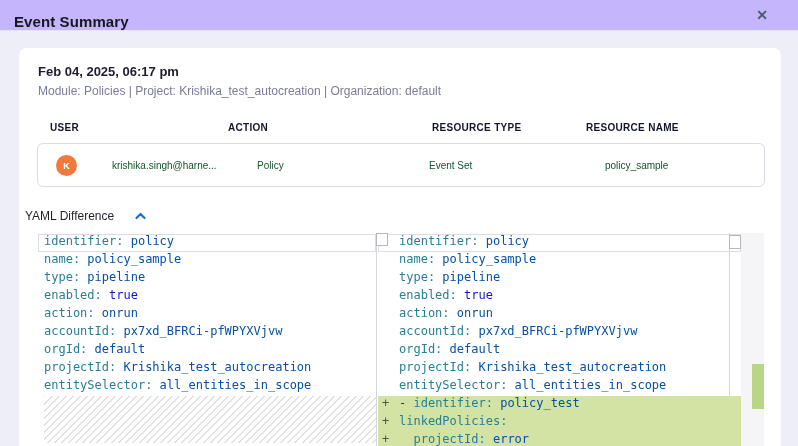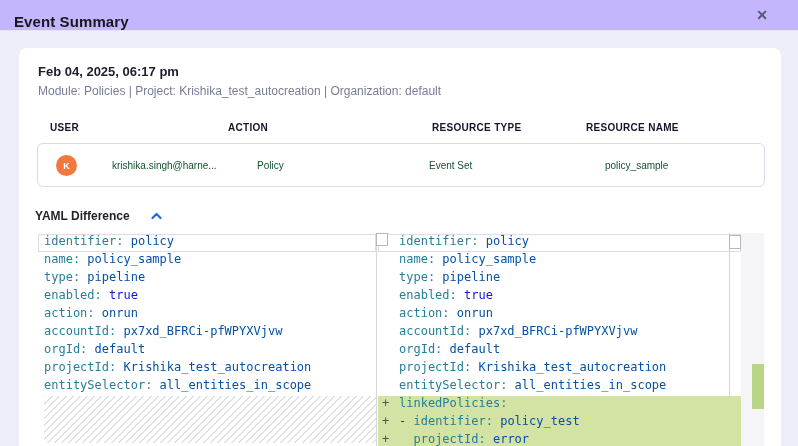--- a/index.html
+++ b/index.html
@@ -27,21 +27,21 @@
 
   .row-card { position:relative; margin:9px 0 0 18px; width:728px; height:44px;
               border:1px solid #d9dbe7; border-radius:6px; background:#fff; }
   .row-card .cell { position:absolute; top:50%; transform:translateY(-50%);
                     font-size:10px; color:#14532d; white-space:nowrap;padding-left:28px; }
   .avatar { position:absolute; left:18px; top:11px; width:21px; height:21px; border-radius:50%;
             background:var(--avatar-orange); color:#fff; font-size:9px; font-weight:700;
             display:flex; align-items:center; justify-content:center; }
   .cell.user{left:46px;} .cell.action{left:191px;} .cell.rtype{left:363px;} .cell.rname{left:539px;}
 
-  .diff-label { margin:22px 0 0 16px; font-size:12px; font-weight:700; color:#1f2127;
+  .diff-label { margin:22px 0 0 6px; font-size:12px; font-weight:400; color:#1f2127;
                 display:flex; align-items:center; gap:21px; }
   .diff-label svg { display:block; }
 
   
   .editor { position:relative; margin:10px 0 0 19px; width:726px; height:238px;
             font-family:"DejaVu Sans Mono","Liberation Mono",monospace; font-size:12px; }
   .pane { position:absolute; top:0; bottom:0; background:#fff; padding-top:1px; overflow:hidden; }
   .pane.orig { left:0; width:339px; border-right:1px solid #d6d6de; }
   .pane.mod  { left:340px; width:363px; }
   .code-line { line-height:15.4px; height:18px; white-space:pre; }
@@ -113,22 +113,22 @@
     <div class="pane mod" id="mod-pane">
         <div class="code-line first"><span class="gutter"></span><span class="k">identifier:</span><span class="v"> policy</span></div>
         <div class="code-line"><span class="gutter"></span><span class="k">name:</span><span class="v"> policy_sample</span></div>
         <div class="code-line"><span class="gutter"></span><span class="k">type:</span><span class="v"> pipeline</span></div>
         <div class="code-line"><span class="gutter"></span><span class="k">enabled:</span><span class="b"> true</span></div>
         <div class="code-line"><span class="gutter"></span><span class="k">action:</span><span class="v"> onrun</span></div>
         <div class="code-line"><span class="gutter"></span><span class="k">accountId:</span><span class="v"> px7xd_BFRCi-pfWPYXVjvw</span></div>
         <div class="code-line"><span class="gutter"></span><span class="k">orgId:</span><span class="v"> default</span></div>
         <div class="code-line"><span class="gutter"></span><span class="k">projectId:</span><span class="v"> Krishika_test_autocreation</span></div>
         <div class="code-line"><span class="gutter"></span><span class="k">entitySelector:</span><span class="v"> all_entities_in_scope</span></div>
+        <div class="code-line added"><span class="gutter">+</span><span class="pfx">- </span><span class="k">identifier:</span><span class="v"> policy_test</span></div>
         <div class="code-line added"><span class="gutter">+</span><span class="k">linkedPolicies:</span></div>
-        <div class="code-line added"><span class="gutter">+</span><span class="pfx">- </span><span class="k">identifier:</span><span class="v"> policy_test</span></div>
         <div class="code-line added"><span class="gutter">+</span><span class="pfx">  </span><span class="k">projectId:</span><span class="v"> error</span></div>
       </div>
     <div class="vline"></div>
     <div class="slider left"></div>
     <div class="slider right"></div>
     <div class="ruler">
       <div class="added-mark"></div>
     </div>
   </div>
 </div>

